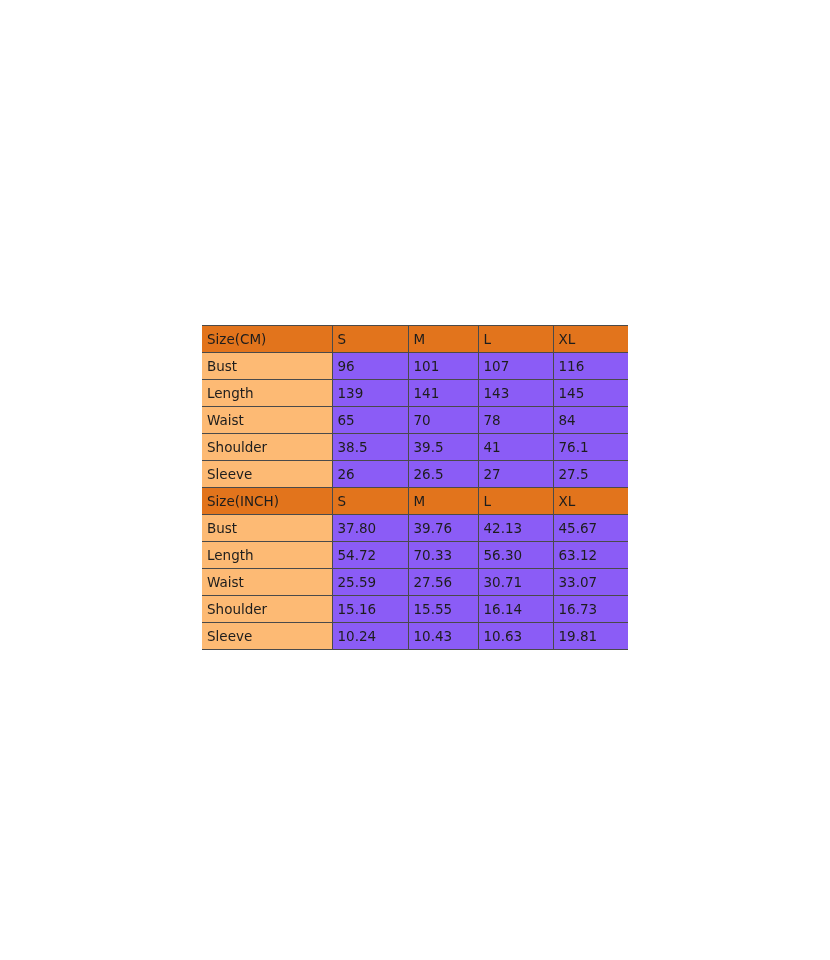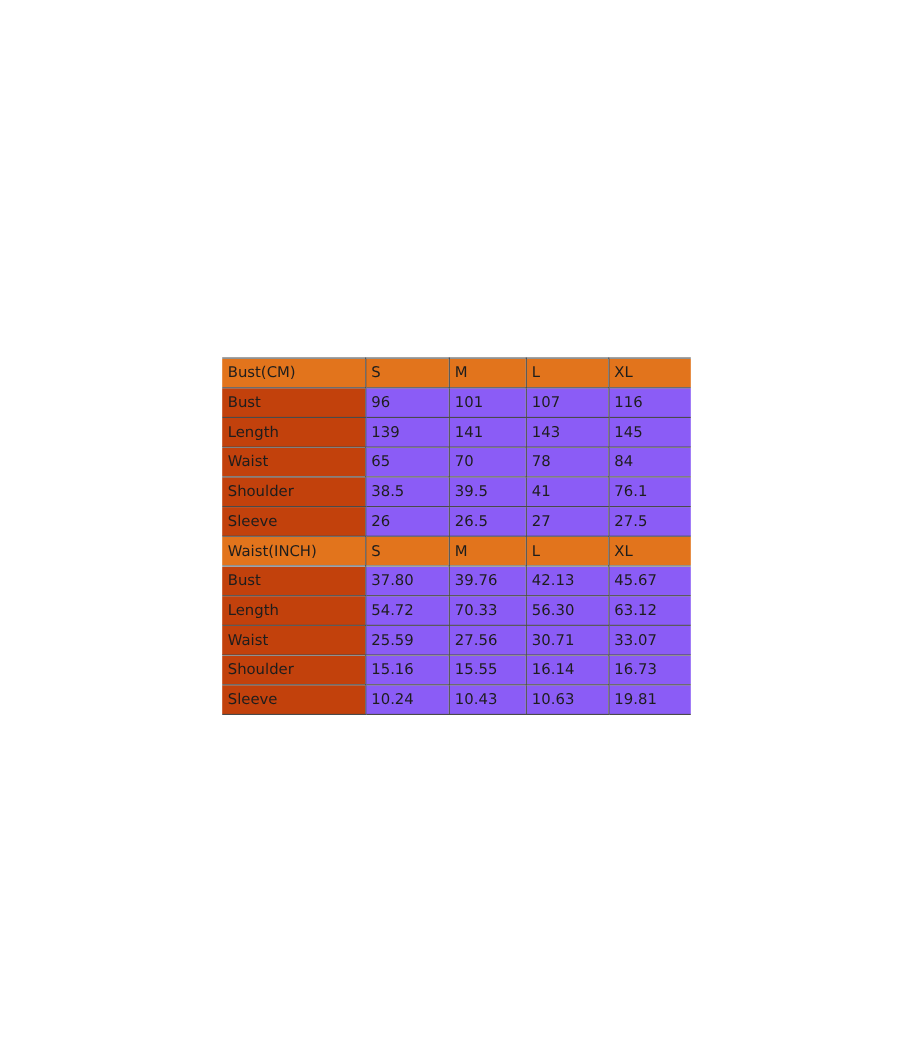--- a/index.html
+++ b/index.html
@@ -51,21 +51,21 @@
     white-space: nowrap;
     overflow: hidden;
     border-top: 1px solid #4a4a4a;
     border-bottom: 1px solid #4a4a4a;
     border-right: 1px solid #4a4a4a;
     vertical-align: middle;
   }
 
   
   #size-chart td.label {
-    background: #c2410c;
+    background: #fdba74;
     border-right: 1px solid #4a4a4a;
     border-left: none;
   }
 
   #size-chart td.value {
     background: #8b5cf6;
   }
 
   #size-chart tr.header td {
     background: #e2741c;
@@ -88,21 +88,21 @@
     <colgroup>
       <col class="c-label">
       <col class="c-s">
       <col class="c-m">
       <col class="c-l">
       <col class="c-xl">
     </colgroup>
     <tbody>
 
       <tr class="header">
-        <td class="label">Bust(CM)</td>
+        <td class="label">Size(CM)</td>
         <td class="value">S</td>
         <td class="value">M</td>
         <td class="value">L</td>
         <td class="value">XL</td>
       </tr>
 
       <tr>
         <td class="label">Bust</td>
         <td class="value">96</td>
         <td class="value">101</td>
@@ -136,21 +136,21 @@
 
       <tr>
         <td class="label">Sleeve</td>
         <td class="value">26</td>
         <td class="value">26.5</td>
         <td class="value">27</td>
         <td class="value">27.5</td>
       </tr>
 
       <tr class="header">
-        <td class="label">Waist(INCH)</td>
+        <td class="label">Size(INCH)</td>
         <td class="value">S</td>
         <td class="value">M</td>
         <td class="value">L</td>
         <td class="value">XL</td>
       </tr>
 
       <tr>
         <td class="label">Bust</td>
         <td class="value">37.80</td>
         <td class="value">39.76</td>

